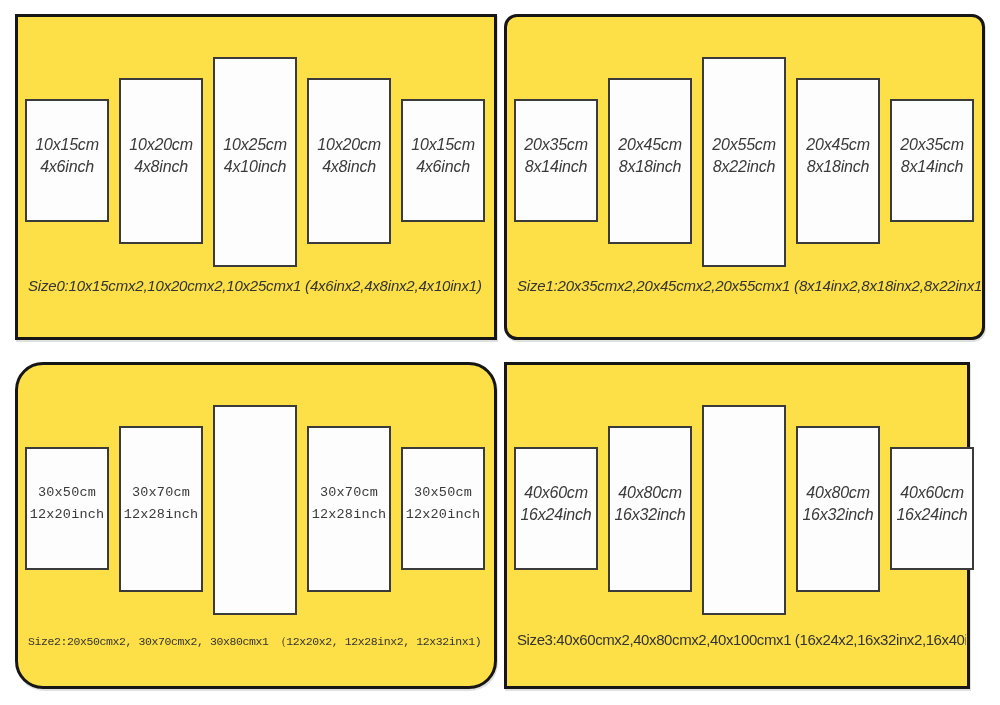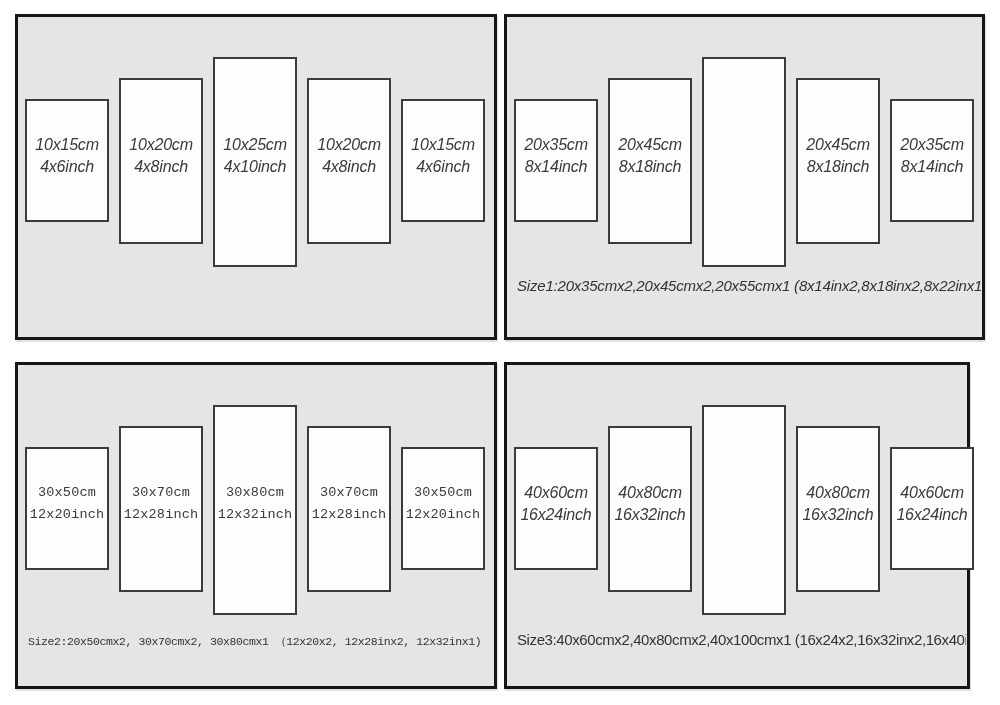--- a/index.html
+++ b/index.html
@@ -9,28 +9,28 @@
     font-family: "Liberation Sans", sans-serif;
     overflow: hidden;
   }
   .stage {
     position: relative;
     width: 1000px; height: 705px;
     background: #ffffff;
   }
   .quad {
     position: absolute;
-    background: #e5e5e5;
+    background: #fde047;
     border: 3px solid #161616;
     box-sizing: border-box;
     box-shadow: 1px 2px 0 rgba(0,0,0,0.12);
   }
   #quad0 { left: 15px;  top: 14px;  width: 482px; height: 326px; }
-  #quad1 { left: 504px; top: 14px;  width: 481px; height: 326px; }
-  #quad2 { left: 15px;  top: 362px; width: 482px; height: 327px; }
+  #quad1 { left: 504px; top: 14px;  width: 481px; height: 326px; border-radius: 13px; }
+  #quad2 { left: 15px;  top: 362px; width: 482px; height: 327px; border-radius: 28px; }
   #quad3 { left: 504px; top: 362px; width: 466px; height: 327px; }
 
   .panel {
     position: absolute;
     width: 84px;
     box-sizing: border-box;
     border: 2px solid #3b3b3b;
     background: #fdfdfd;
   }
   .p1 { left: 7px;   top: 82px; height: 123px; }
@@ -110,36 +110,41 @@
       <div>4x10inch</div>
     </div>
     <div class="plabel l4">
       <div>10x20cm</div>
       <div>4x8inch</div>
     </div>
     <div class="plabel l5">
       <div>10x15cm</div>
       <div>4x6inch</div>
     </div>
+    <div class="caption">Size0:10x15cmx2,10x20cmx2,10x25cmx1 (4x6inx2,4x8inx2,4x10inx1)</div>
   </div>
 
   <div class="quad italic-labels" id="quad1">
     <div class="panel p1"></div>
     <div class="panel p2"></div>
     <div class="panel p3"></div>
     <div class="panel p4"></div>
     <div class="panel p5"></div>
     <div class="plabel l1">
       <div>20x35cm</div>
       <div>8x14inch</div>
     </div>
     <div class="plabel l2">
       <div>20x45cm</div>
       <div>8x18inch</div>
     </div>
+    <div class="plabel l3">
+      <div>20x55cm</div>
+      <div>8x22inch</div>
+    </div>
     <div class="plabel l4">
       <div>20x45cm</div>
       <div>8x18inch</div>
     </div>
     <div class="plabel l5">
       <div>20x35cm</div>
       <div>8x14inch</div>
     </div>
     <div class="caption">Size1:20x35cmx2,20x45cmx2,20x55cmx1 (8x14inx2,8x18inx2,8x22inx1)</div>
   </div>
@@ -151,24 +156,20 @@
     <div class="panel p4"></div>
     <div class="panel p5"></div>
     <div class="plabel l1">
       <div>30x50cm</div>
       <div>12x20inch</div>
     </div>
     <div class="plabel l2">
       <div>30x70cm</div>
       <div>12x28inch</div>
     </div>
-    <div class="plabel l3">
-      <div>30x80cm</div>
-      <div>12x32inch</div>
-    </div>
     <div class="plabel l4">
       <div>30x70cm</div>
       <div>12x28inch</div>
     </div>
     <div class="plabel l5">
       <div>30x50cm</div>
       <div>12x20inch</div>
     </div>
     <div class="caption">Size2:20x50cmx2, 30x70cmx2, 30x80cmx1 （12x20x2, 12x28inx2, 12x32inx1)</div>
   </div>

